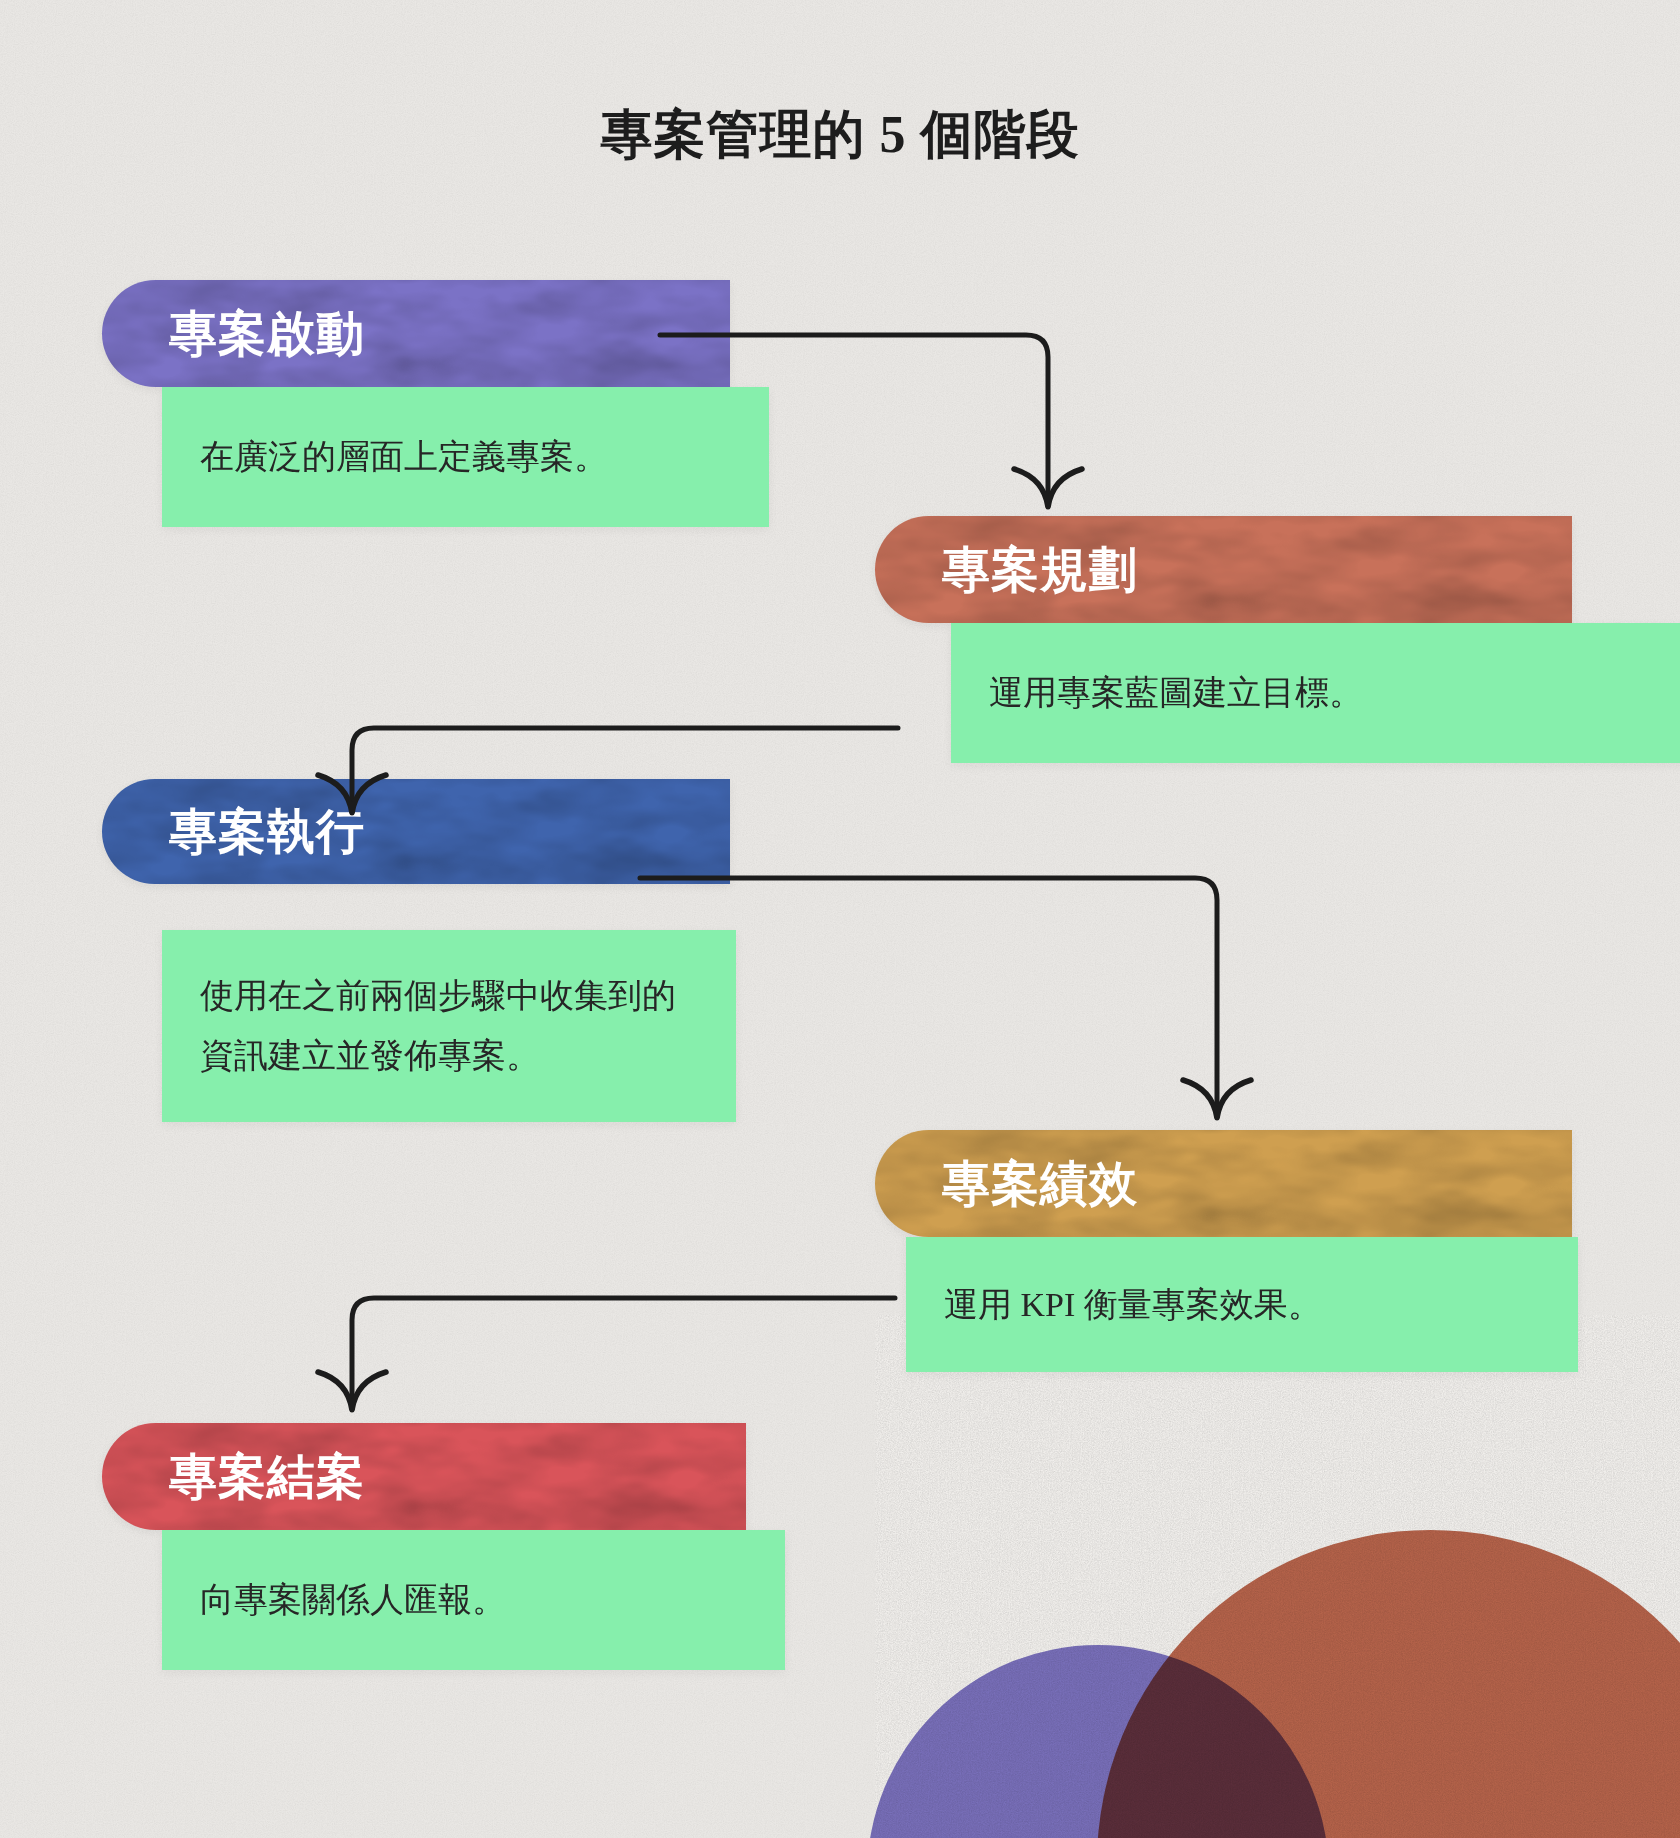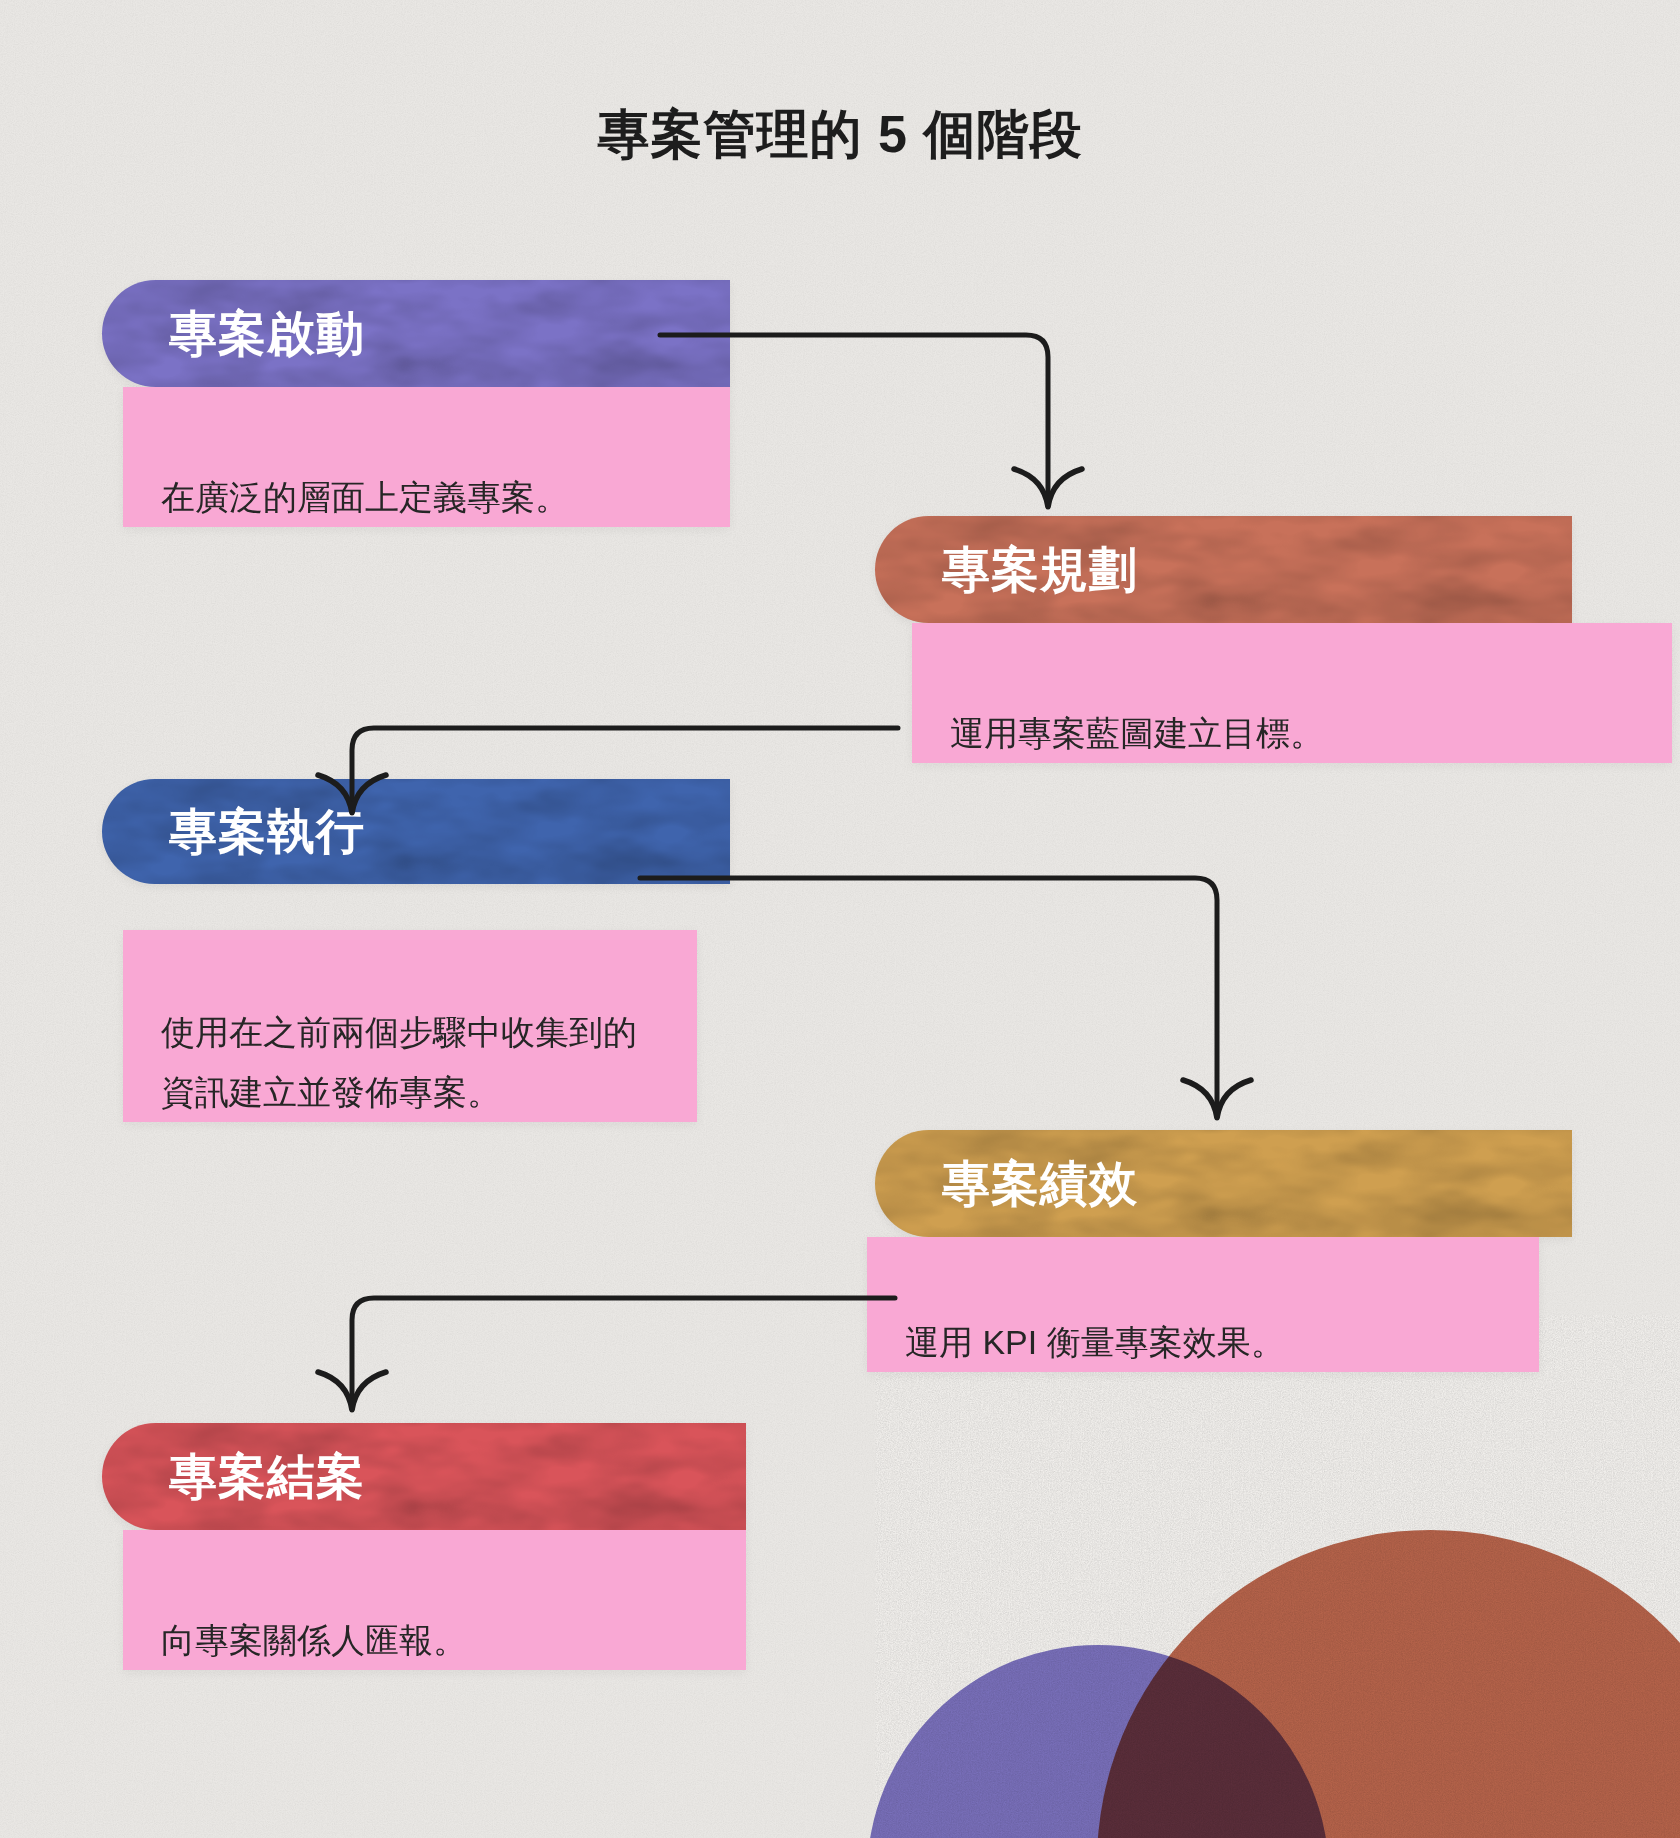--- a/index.html
+++ b/index.html
@@ -1,40 +1,41 @@
 <!DOCTYPE html>
 <html><head>
 <meta charset="utf-8">
 <style>
   html,body{margin:0;padding:0;background:#cfcecc;}
   .canvas{
     position:relative;width:1680px;height:1838px;overflow:hidden;
     background:#e9e7e4;
-    font-family:Liberation Sans, sans-serif;
+    font-family:Liberation Serif, serif;
   }
   .defs{position:absolute;width:0;height:0;}
   .grain-layer{position:absolute;left:0;top:0;width:1680px;height:1838px;z-index:3;pointer-events:none;}
   .photo-panel{position:absolute;left:875px;top:1315px;width:805px;height:523px;z-index:1;}
   .photo-panel svg{position:absolute;inset:0;width:100%;height:100%;}
   .circle{position:absolute;border-radius:50%;mix-blend-mode:multiply;z-index:2;}
   .circle-purple{left:867px;top:1645px;width:462px;height:462px;}
   .circle-orange{left:1097px;top:1530px;width:666px;height:666px;}
   .title{
     position:absolute;left:0;top:100px;width:1680px;margin:0;z-index:4;
     text-align:center;font-size:52px;font-weight:700;color:#1d1d1d;letter-spacing:1px;
   }
   .card-header{
     position:absolute;z-index:4;border-radius:54px 0 0 54px;overflow:hidden;
     display:flex;align-items:center;box-shadow:0 3px 10px rgba(0,0,0,.06);
   }
   .card-header .tex{position:absolute;inset:0;width:100%;height:100%;}
   .card-label{position:relative;color:#ffffff;font-size:48px;font-weight:700;letter-spacing:1px;padding-left:67px;}
   .card-body{
-    position:absolute;z-index:4;background:#f9a8d4;display:flex;align-items:flex-end;
+    position:absolute;z-index:4;background:#86efac;display:flex;align-items:center;
     box-shadow:0 3px 10px rgba(0,0,0,.05);
+    margin-left:39px;
   }
   .card-body p{margin:0;padding:0 30px 0 38px;font-size:34px;line-height:60px;color:#262626;}
   .c1h{left:102px;top:280px;width:628px;height:107px;}
   .c1b{left:123px;top:387px;width:607px;height:140px;}
   .c2h{left:875px;top:516px;width:697px;height:107px;}
   .c2b{left:912px;top:623px;width:760px;height:140px;}
   .c3h{left:102px;top:779px;width:628px;height:105px;}
   .c3b{left:123px;top:930px;width:574px;height:192px;}
   .c4h{left:875px;top:1130px;width:697px;height:107px;}
   .c4b{left:867px;top:1237px;width:672px;height:135px;}

